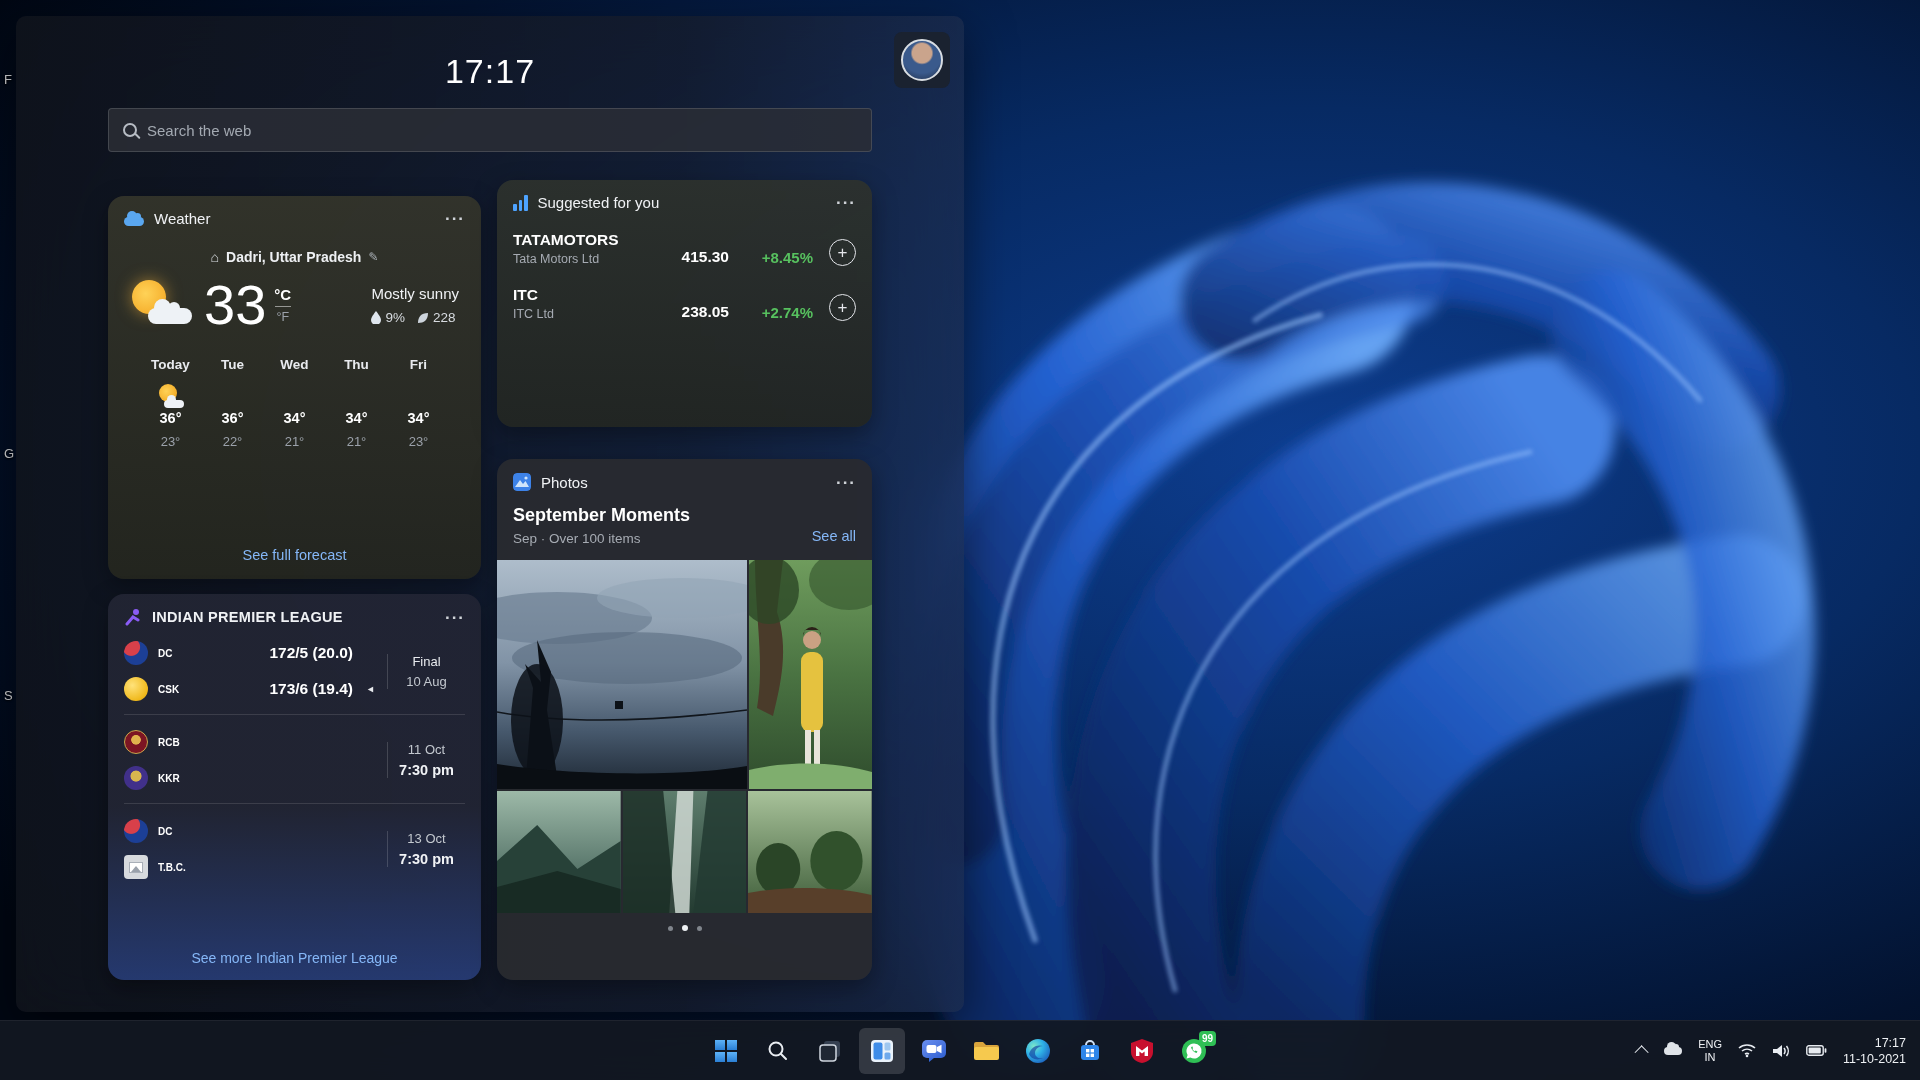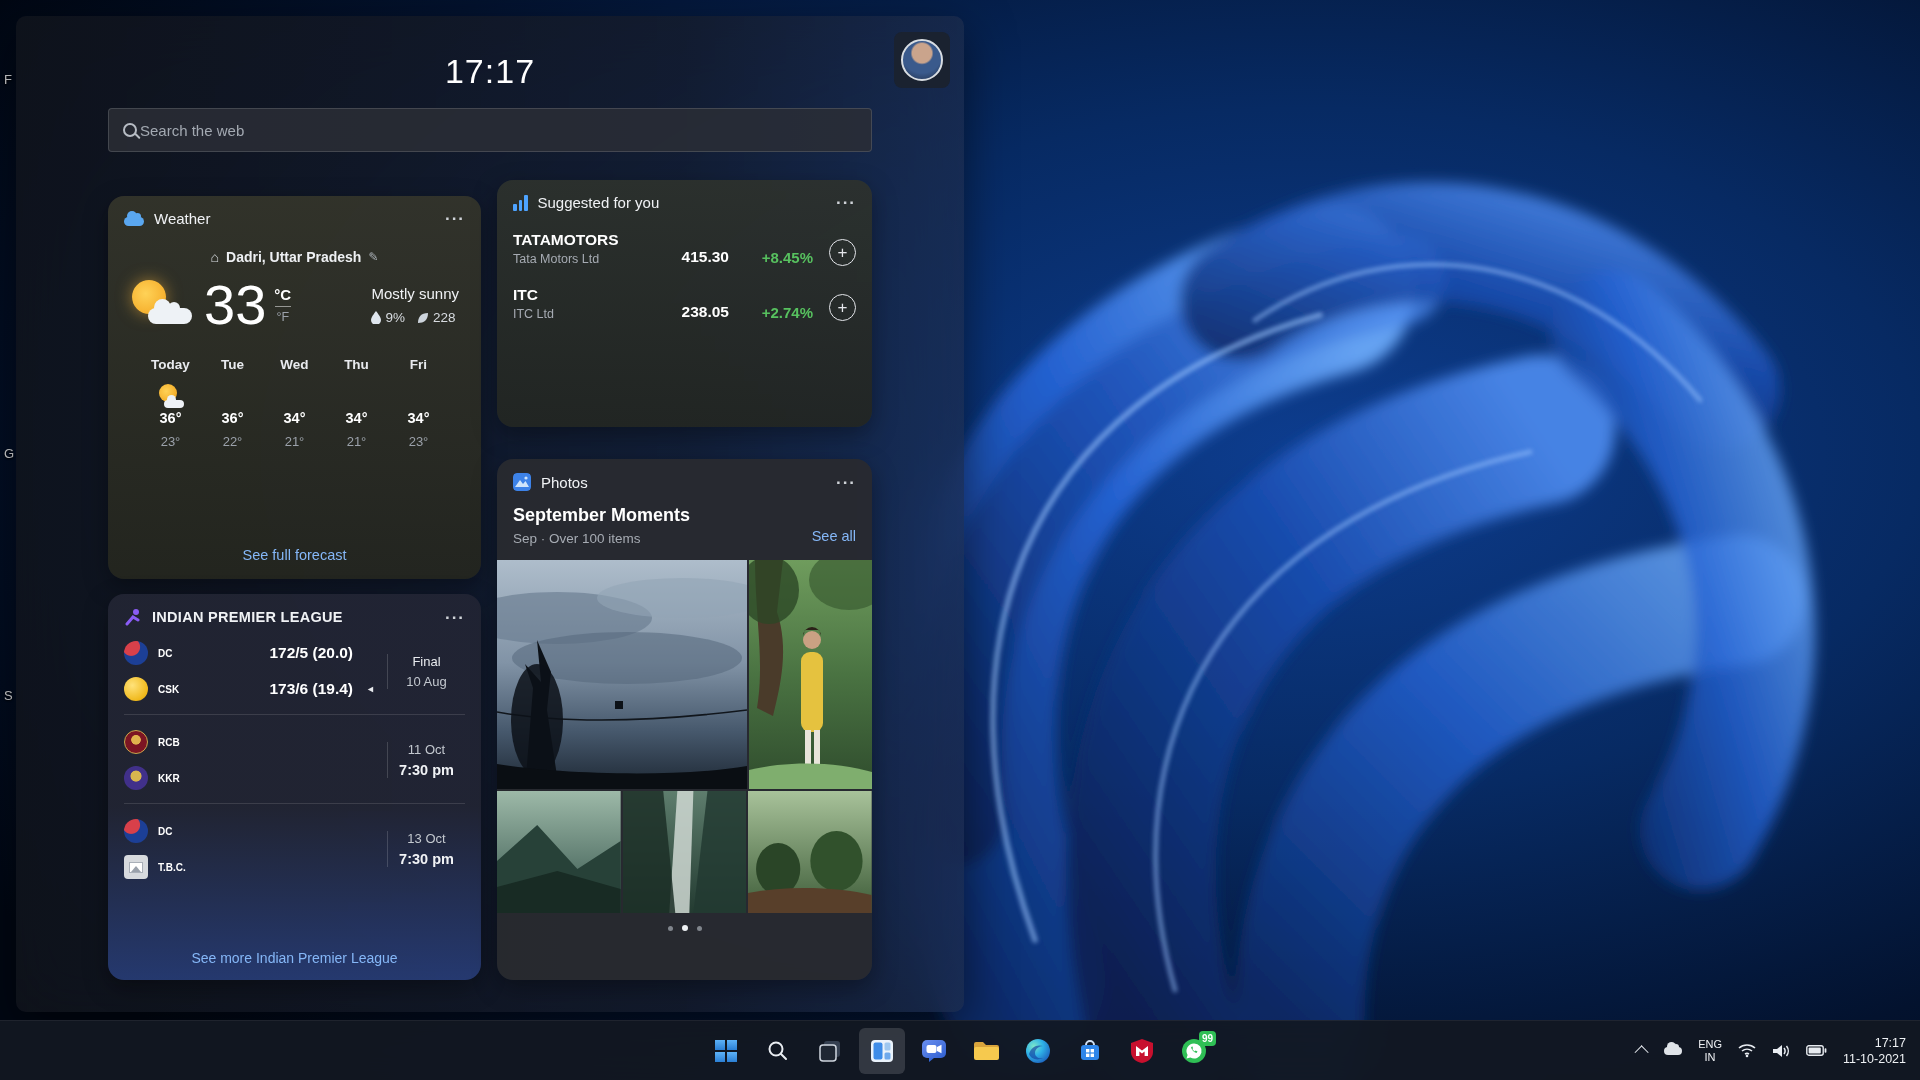--- a/index.html
+++ b/index.html
@@ -18,21 +18,21 @@
     background:linear-gradient(90deg,rgba(16,20,28,.86) 0%,rgba(22,28,42,.80) 70%,rgba(30,44,74,.72) 100%);
     backdrop-filter:blur(30px) saturate(120%);
     box-shadow:0 16px 48px rgba(0,0,0,.5);z-index:2;overflow:hidden}
   .panel-clock{position:absolute;top:36px;left:0;width:100%;text-align:center;font-size:34px;font-weight:300;letter-spacing:1px}
   .avatar{position:absolute;top:16px;right:14px;width:56px;height:56px;border-radius:8px;background:#1a2230;
     display:flex;align-items:center;justify-content:center;cursor:pointer}
   .avatar .ph{width:42px;height:42px;border-radius:50%;border:2px solid #d8dde2;
     background:radial-gradient(circle at 50% 32%,#caa48c 0 30%,#3a5a8c 36% 62%,#202f4a 100%)}
 
   .searchbar{position:absolute;left:92px;top:92px;width:764px;height:44px;border-radius:4px;
-    background:rgba(42,46,54,.85);border:1px solid rgba(255,255,255,.14);display:flex;align-items:center;padding:0 14px;gap:3px}
+    background:rgba(42,46,54,.85);border:1px solid rgba(255,255,255,.14);display:flex;align-items:center;padding:0 14px;gap:10px}
   .mag{width:14px;height:14px;border:2px solid #b7bcc4;border-radius:50%;position:relative;flex:0 0 auto}
   .mag::after{content:"";position:absolute;width:7px;height:2px;background:#b7bcc4;transform:rotate(45deg);right:-6px;bottom:-2px;border-radius:1px}
   .searchbar input{flex:1;background:transparent;border:none;outline:none;color:#e8eaee;font-size:15px;font-family:inherit}
   .searchbar input::placeholder{color:#a3a9b2}
 
   
   .card{position:absolute;border-radius:16px;box-shadow:0 8px 24px rgba(0,0,0,.35);display:flex;flex-direction:column;overflow:hidden}
   .card-head{display:flex;align-items:center;gap:10px;padding:14px 16px 0 16px}
   .card-title{font-size:15px;color:#f0f2f5}
   .more{margin-left:auto;background:none;border:none;color:#cfd3d8;font-size:17px;font-weight:700;letter-spacing:1px;cursor:pointer;line-height:1}

